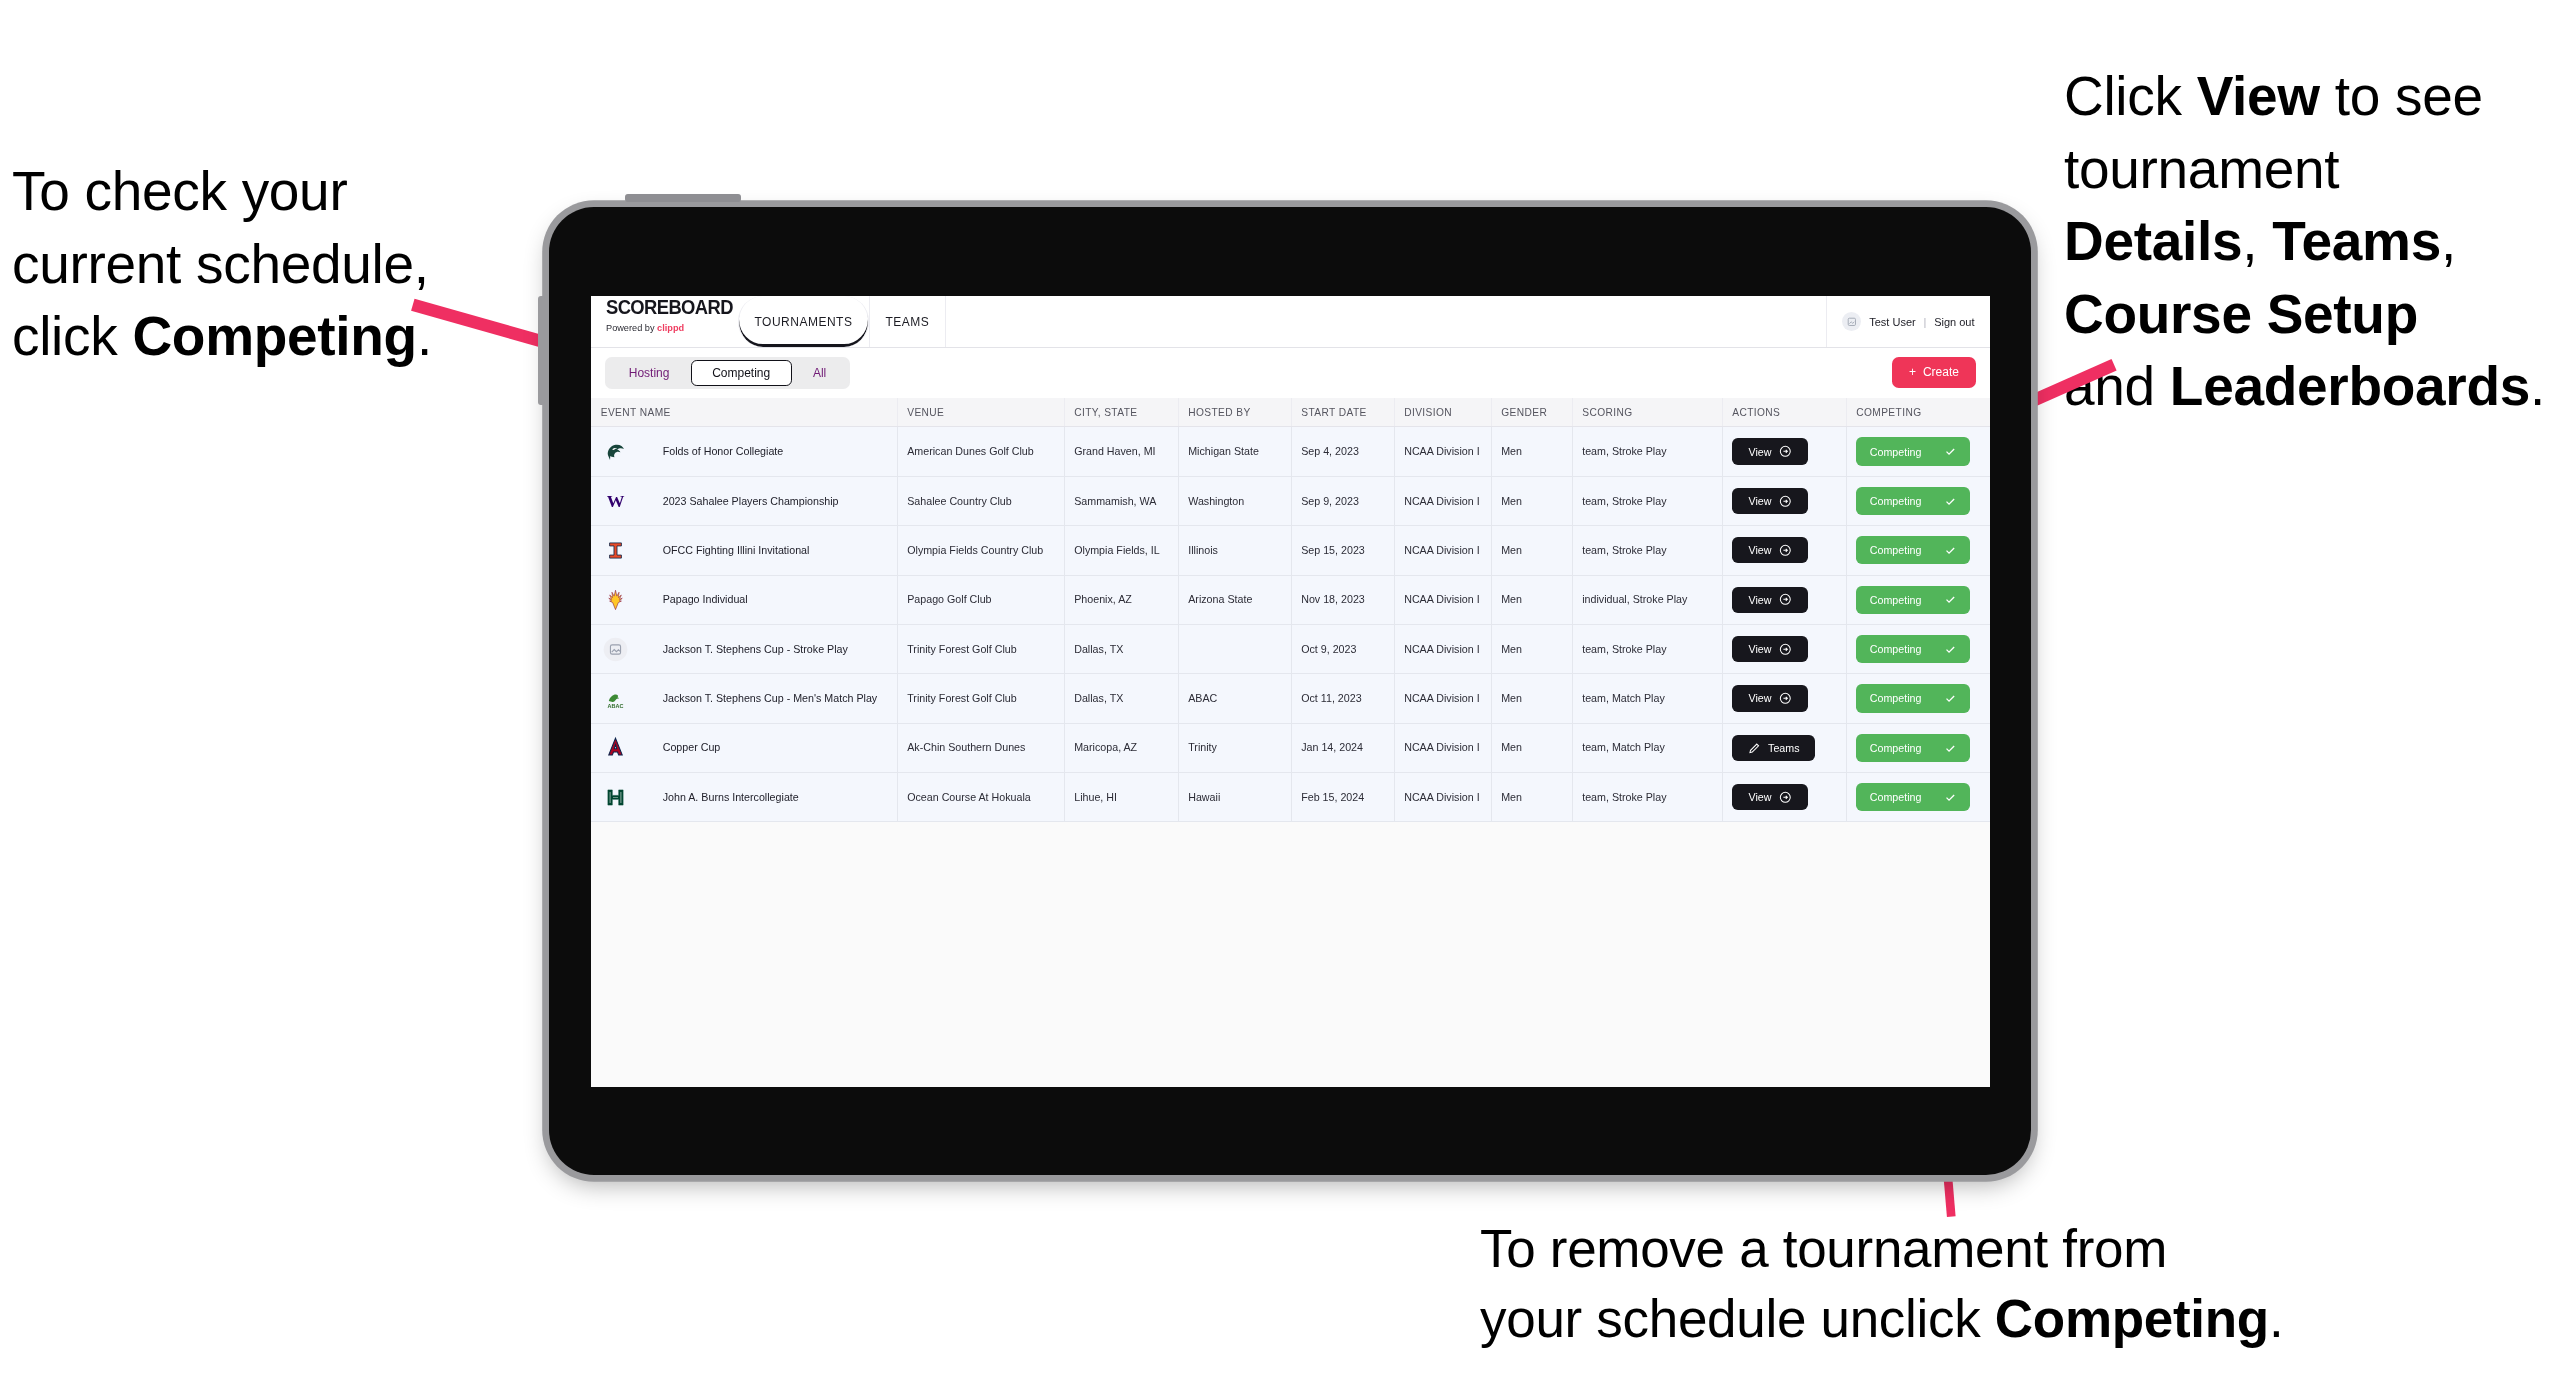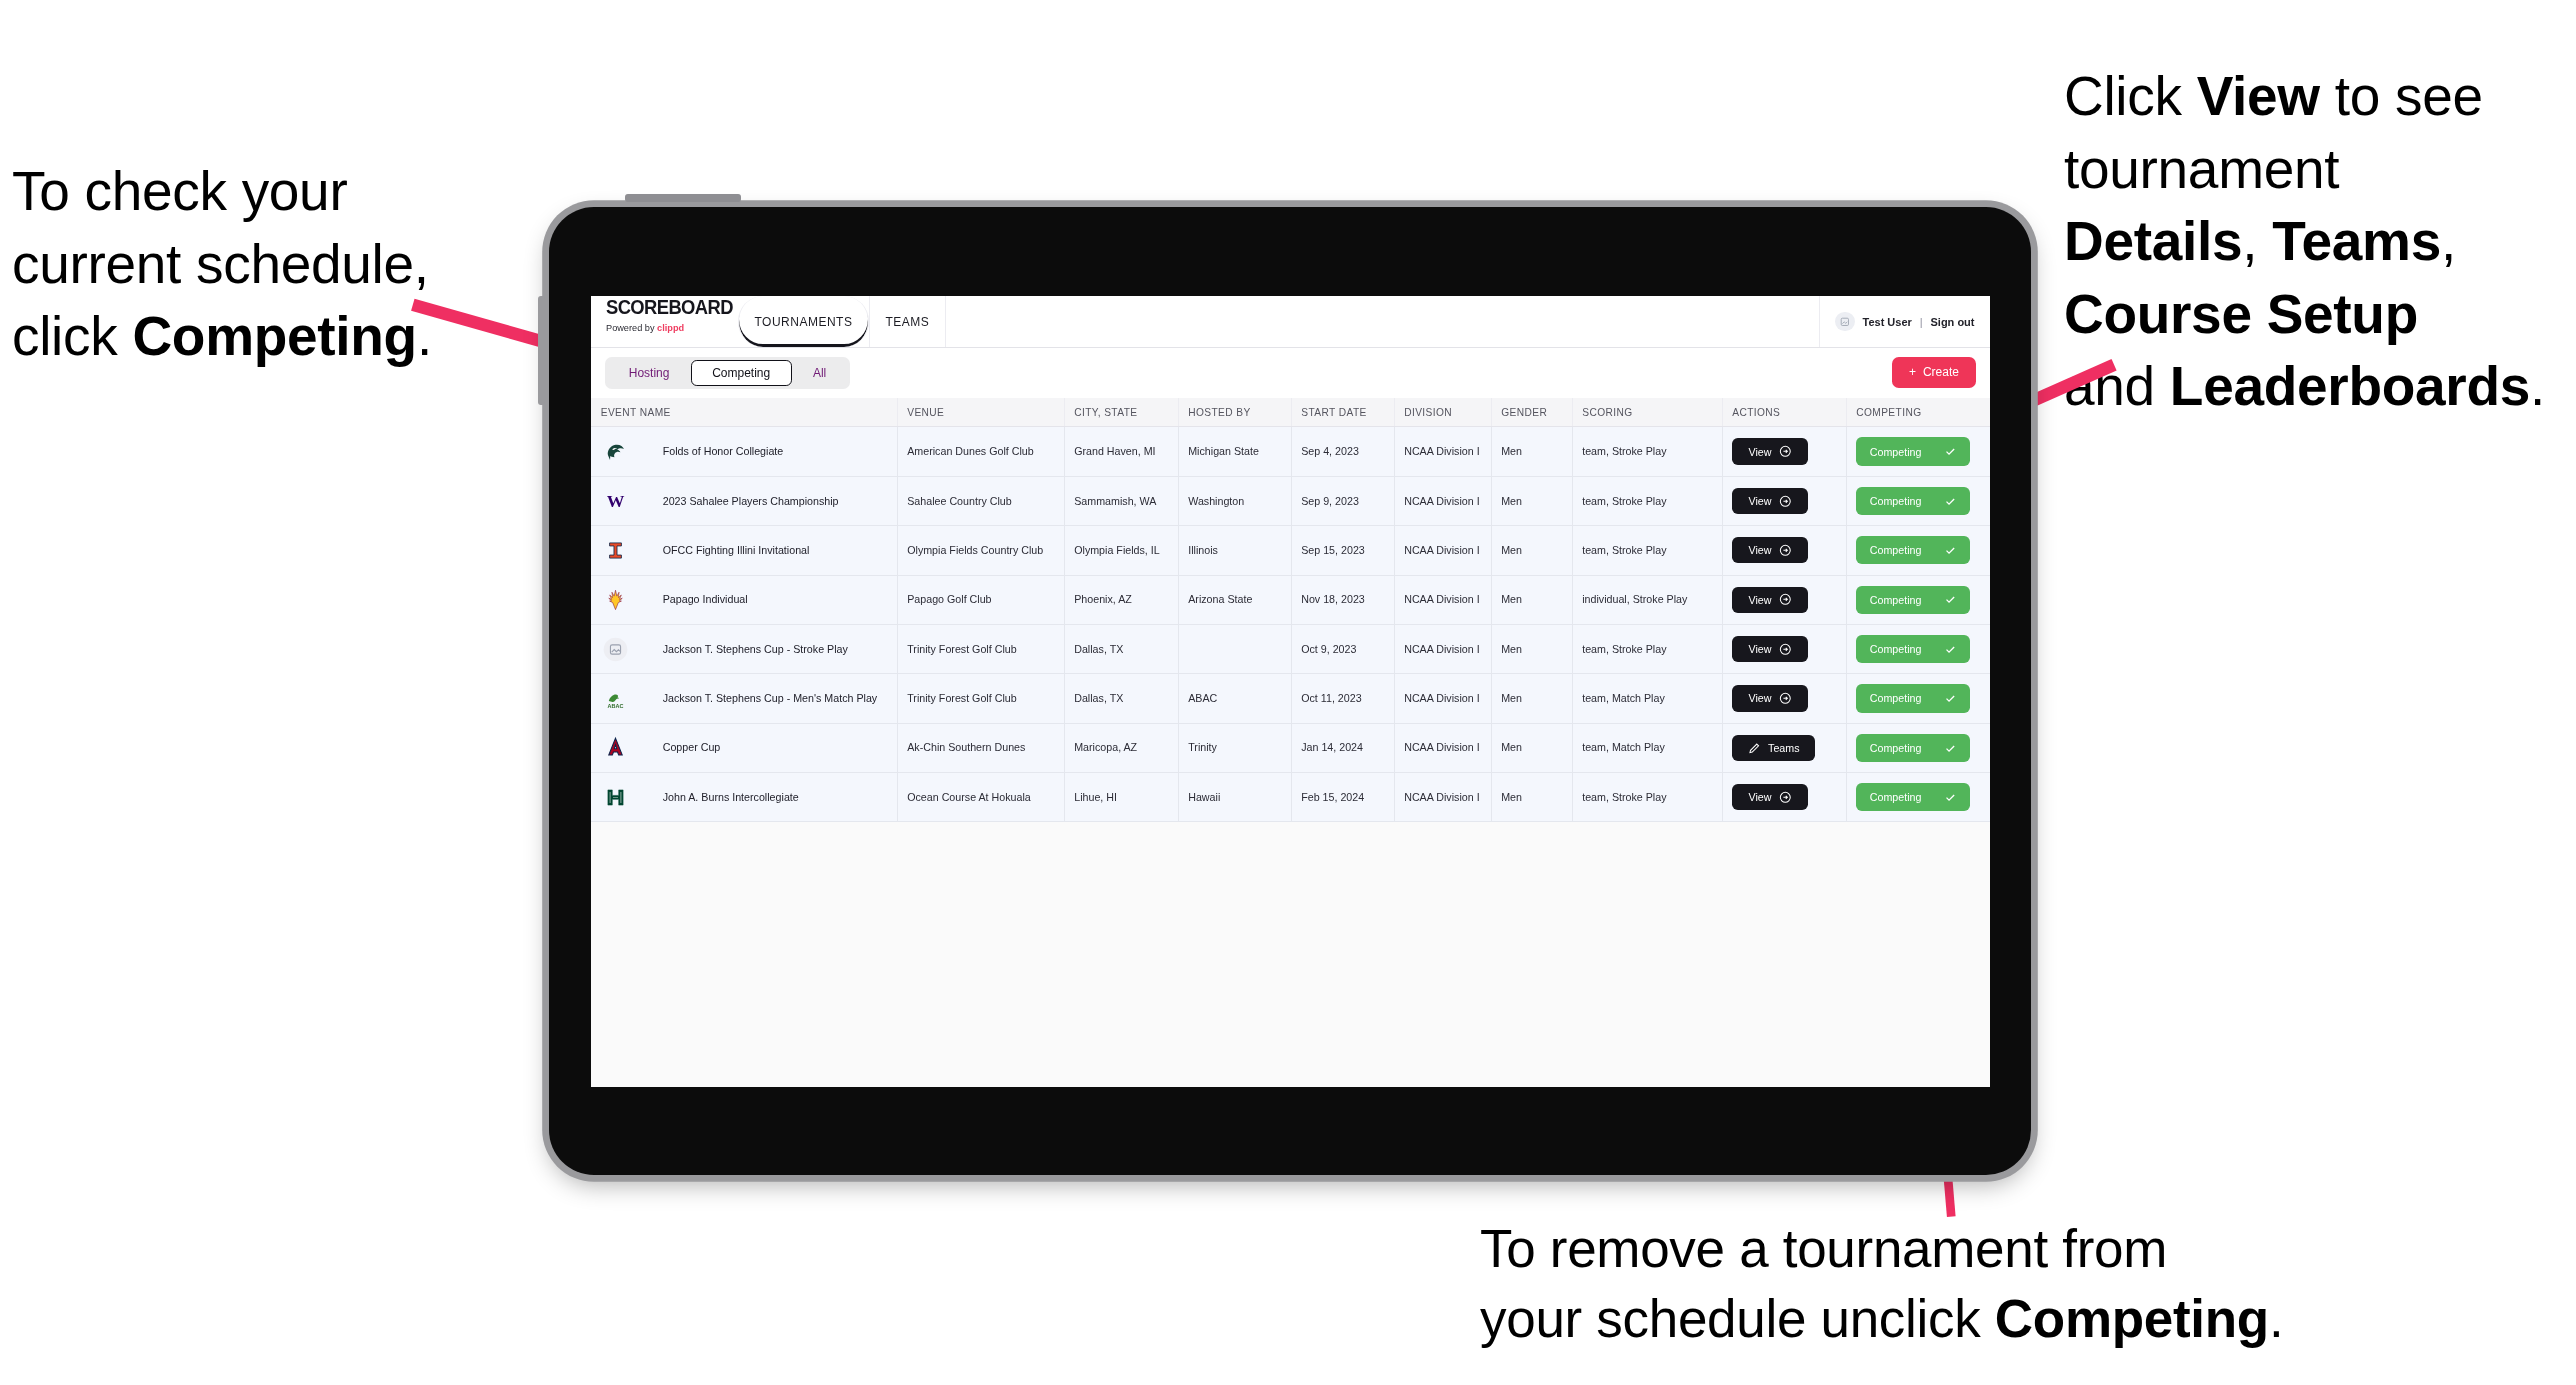--- a/index.html
+++ b/index.html
@@ -81,21 +81,21 @@
   .brand-sub i { font-style: normal; color:#ef3d60; font-weight:700; }
 
   .navtab {
     display:flex; align-items:center; justify-content:center;
     padding: 0 15.5px; font-size: 12px; letter-spacing: 0.5px;
     color:#1c1c23; border-right:1px solid #ececf1; border-left:1px solid #ececf1;
     cursor:pointer;
   }
   .navtab.active { box-shadow: inset 0 -2.9px 0 #15151c; font-weight:400;border-radius:25px; }
   .nav-spacer { flex:1; border-right:1px solid #ececf1; }
-  .user-area { display:flex; align-items:center; gap:7.8px; padding: 0 15.5px; font-weight: bold; }
+  .user-area { display:flex; align-items:center; gap:7.8px; padding: 0 15.5px; }
   .avatar { width:19.4px; height:19.4px; border-radius:50%; background:#eceef3;
             display:flex; align-items:center; justify-content:center; }
   .avatar svg { width:9.7px; height:9.7px; }
   .user-name, .signout { font-size: 11px; color:#22222a; }
   .sep { font-size: 11px; color:#b6b6c0; }
   .signout { cursor:pointer; }
 
   
   #filterrow {
     height: 50px; background:#fff; display:flex; align-items:center;

